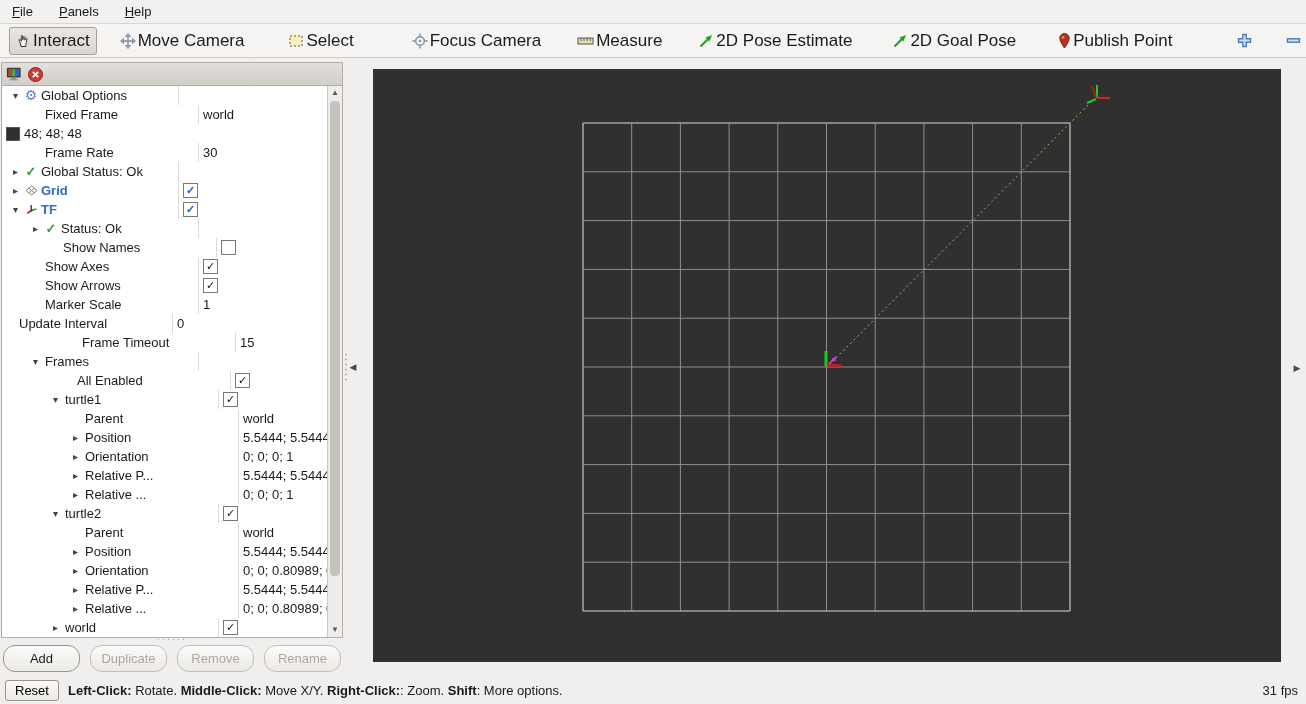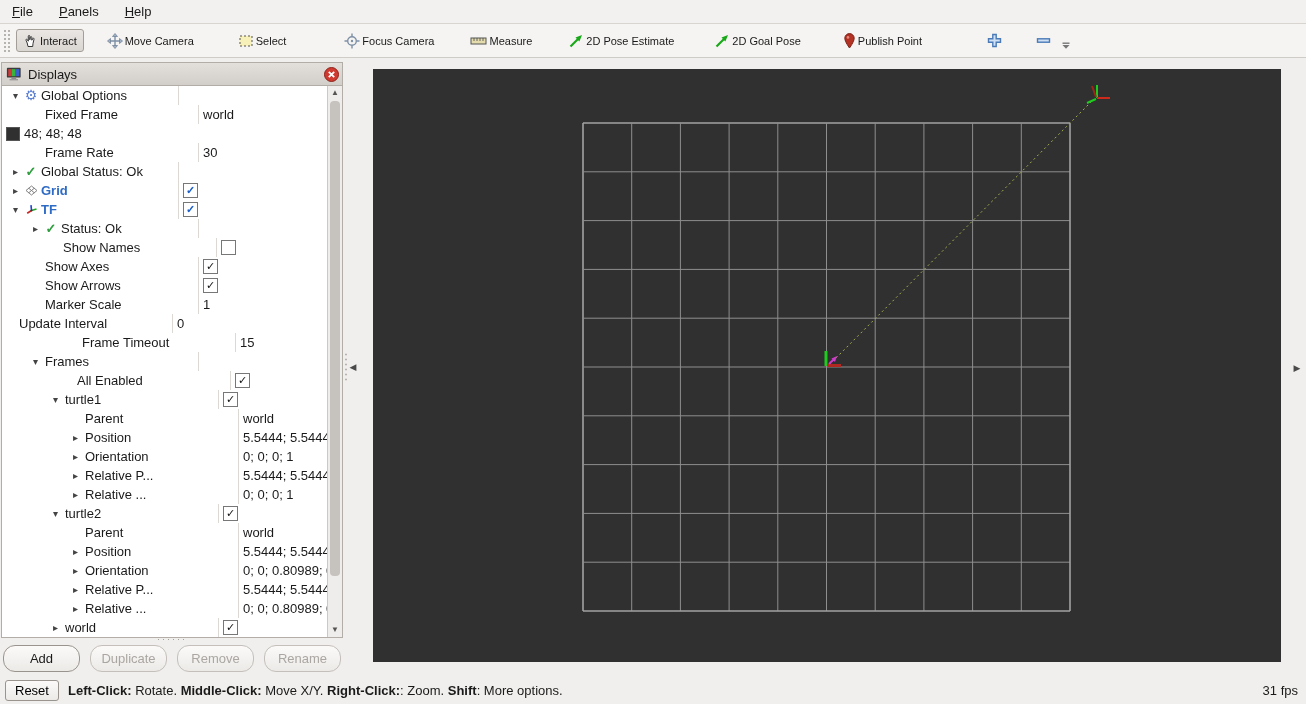--- a/index.html
+++ b/index.html
@@ -3,21 +3,21 @@
 <meta charset="utf-8">
 <style>
   html,body{margin:0;padding:0;}
   .app{position:relative;width:1306px;height:704px;background:#f0efed;font-family:"Liberation Sans",sans-serif;overflow:hidden;color:#1a1a1a;}
 
   
   .menubar{position:absolute;top:0;left:0;right:0;height:23px;background:#f3f1ef;border-bottom:1px solid #d8d4d0;display:flex;align-items:center;padding-left:12px;gap:26px;font-size:13px;}
   .menu-item{cursor:default;}
 
   
-  .toolbar{position:absolute;top:24px;left:0;right:0;height:33px;background:#f5f4f2;border-bottom:1px solid #cfcbc7;display:flex;align-items:center;font-size:11px;}
+  .toolbar{position:absolute;top:24px;left:0;right:0;height:33px;background:#f5f4f2;border-bottom:1px solid #cfcbc7;display:flex;align-items:center;font-size:17px;}
   .tb-handle{width:7px;height:24px;margin:0 6px 0 3px;background-image:radial-gradient(#b7b3ae 1px,transparent 1.2px);background-size:4px 4px;}
   .tbtn{display:flex;align-items:center;gap:2px;padding:3px 6px;border:1px solid transparent;border-radius:3px;white-space:nowrap;}
   .tbtn.active{background:linear-gradient(#e9e6e3,#dad6d2);border-color:#a49e98;}
   .tbtn svg{display:block;}
   .tb-overflow{margin:10px 0 0 2px;}
 
   
   .displays{position:absolute;left:1px;top:62px;width:342px;}
   .panel-header{height:22px;background:linear-gradient(#e3e0dc,#d2cec9);border:1px solid #b2ada7;display:flex;align-items:center;gap:6px;padding:0 3px 0 4px;font-size:13px;}
   .panel-title{flex:1;}
@@ -175,21 +175,20 @@
       <span class="ticon">
           <svg width="18" height="16" viewBox="0 0 18 16">
             <rect x="1" y="1" width="15.5" height="11" rx="1" fill="#3c3c3c"></rect>
             <rect x="2.5" y="2.5" width="4.2" height="8" fill="#cc3a3a"></rect>
             <rect x="6.7" y="2.5" width="4.2" height="8" fill="#3ab33a"></rect>
             <rect x="10.9" y="2.5" width="4" height="8" fill="#3a5fcc"></rect>
             <rect x="6" y="12" width="5.5" height="1.6" fill="#8a8a8a"></rect>
             <rect x="4" y="13.6" width="9.5" height="1.6" fill="#9b9b9b"></rect>
           </svg>
         </span>
-      <span class="panel-title">Displays</span>
       <span class="closebtn"><svg width="15" height="15" viewBox="0 0 15 15">
             <circle cx="7.5" cy="7.5" r="7" fill="#cf3b30" stroke="#8e211a"></circle>
             <path d="M4.8 4.8 L10.2 10.2 M10.2 4.8 L4.8 10.2" stroke="#fff" stroke-width="1.8"></path>
           </svg></span>
     </div>
     <div class="tree">
       <div class="tree-rows">
           <div class="trow">
             <div class="tname" style="padding-left: 6px;">
               <span class="tarrow">▾</span>

